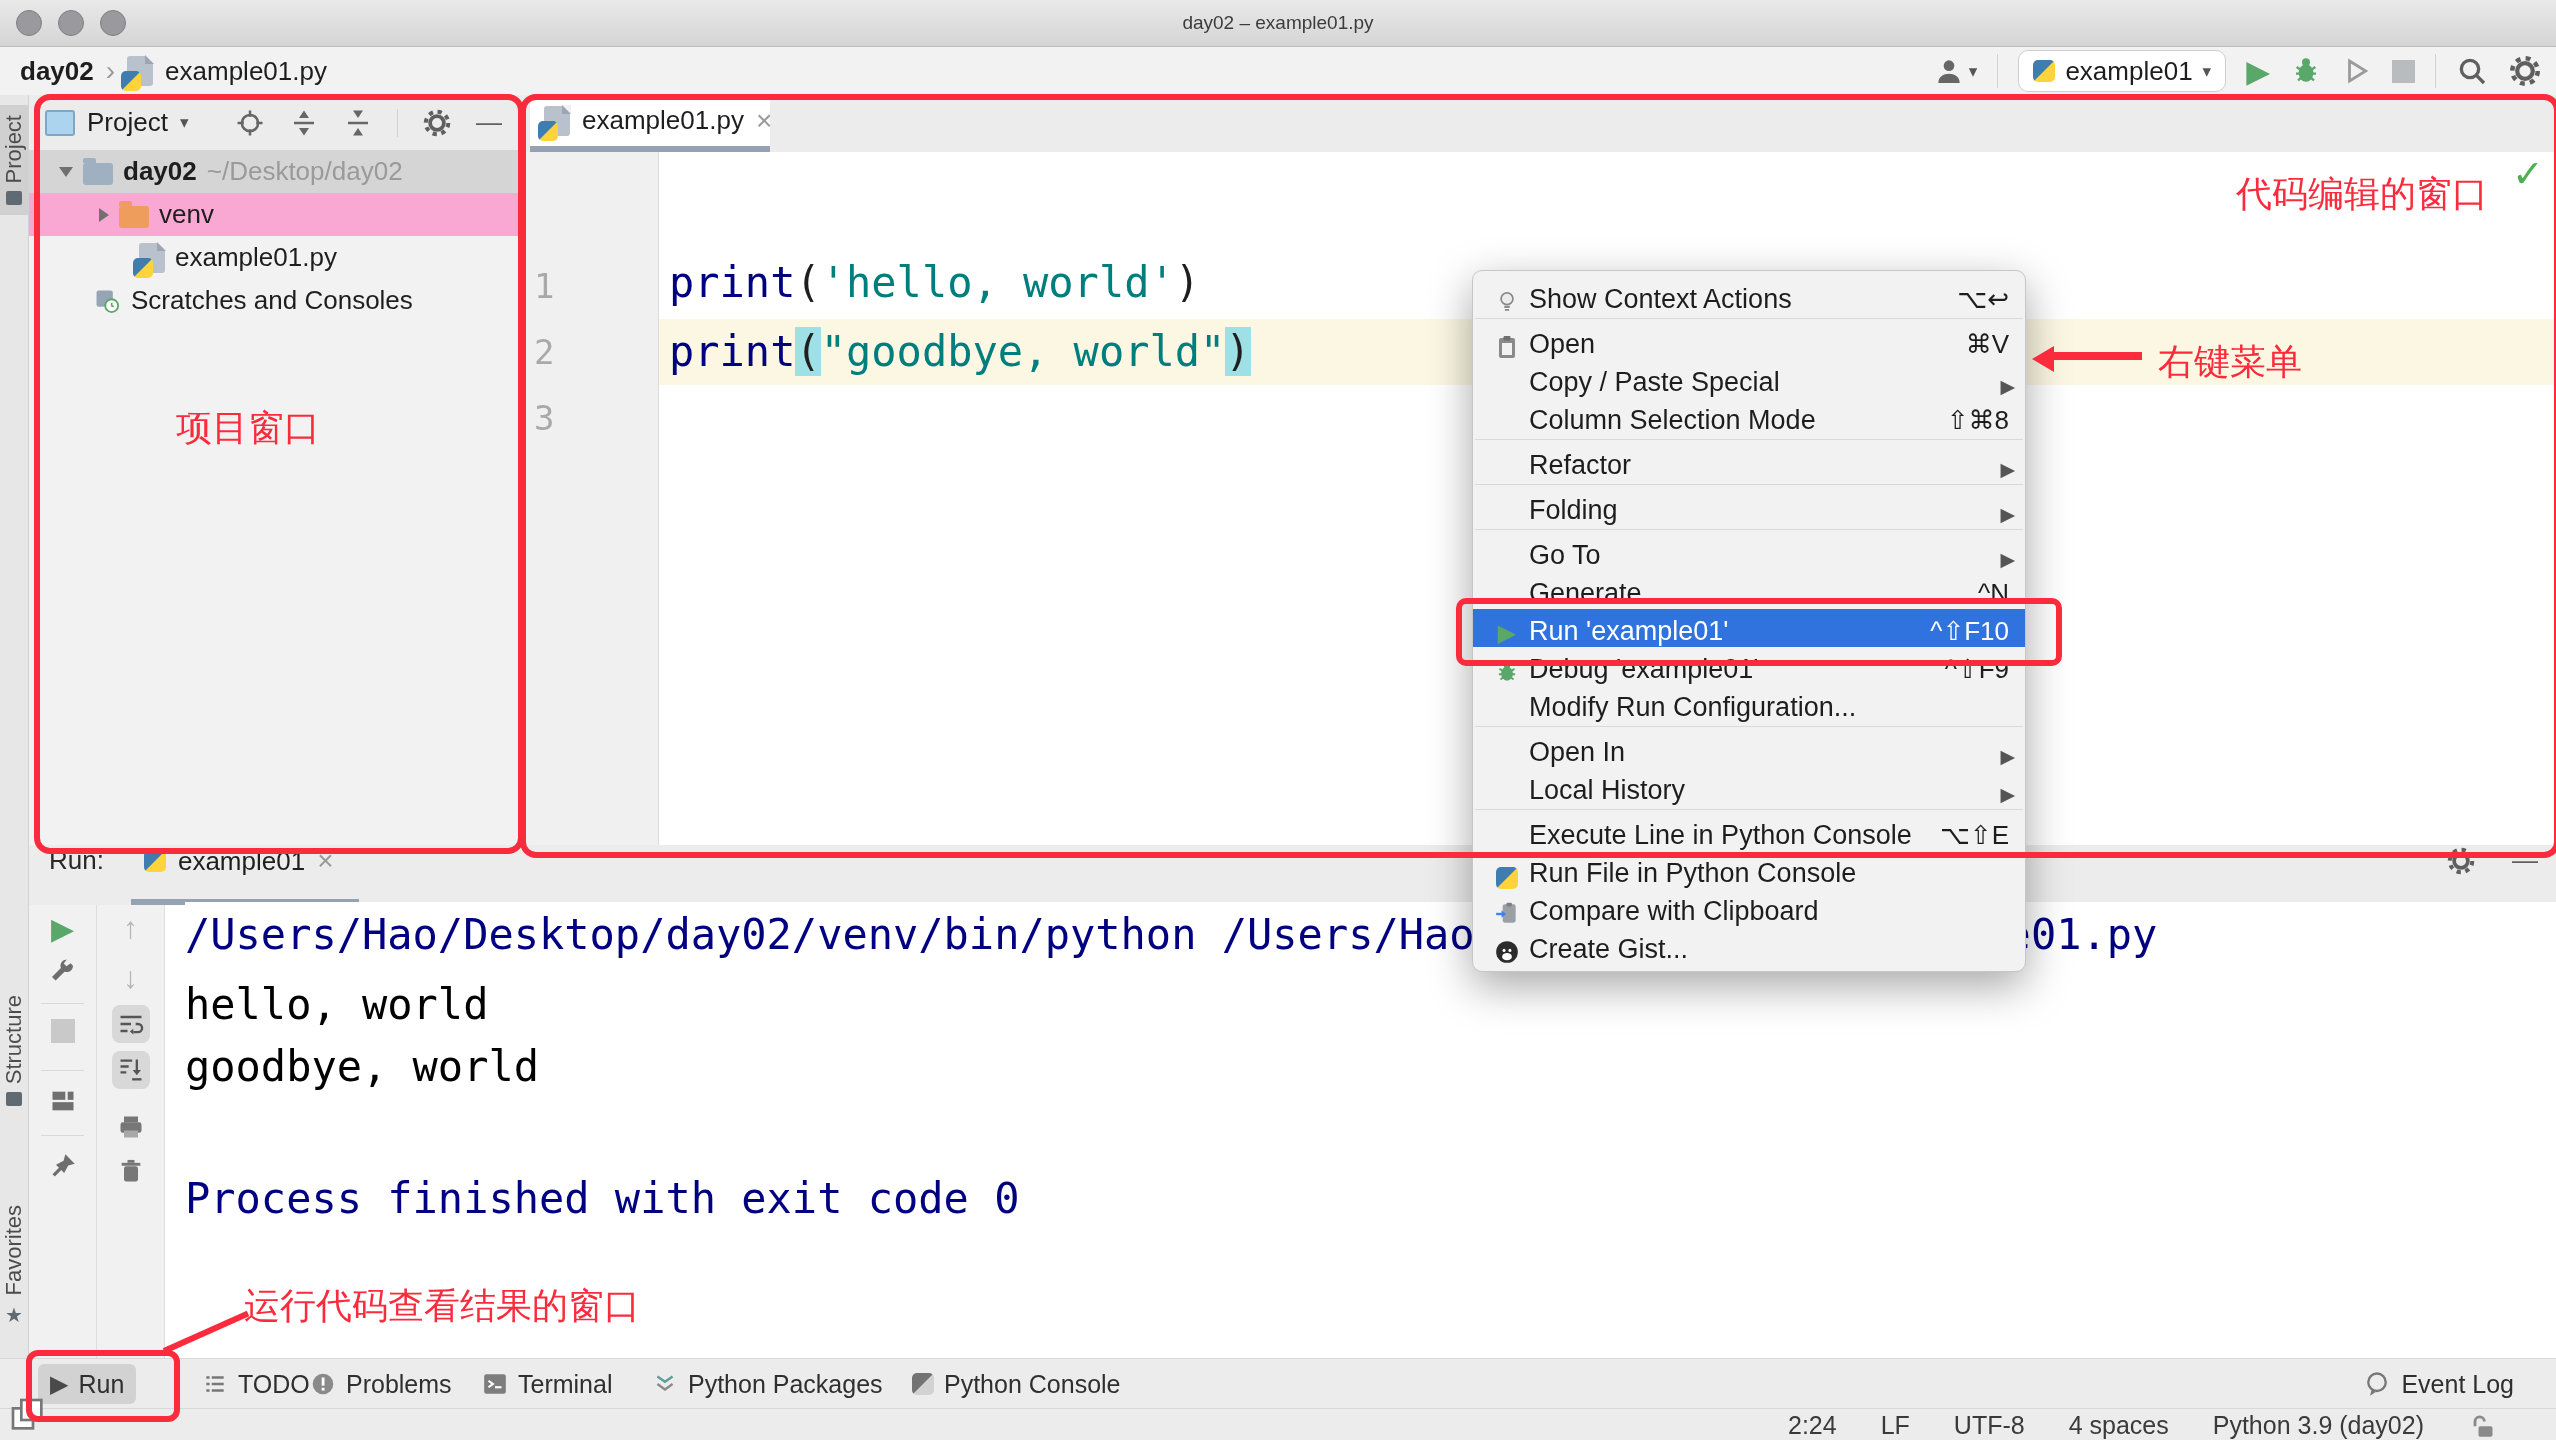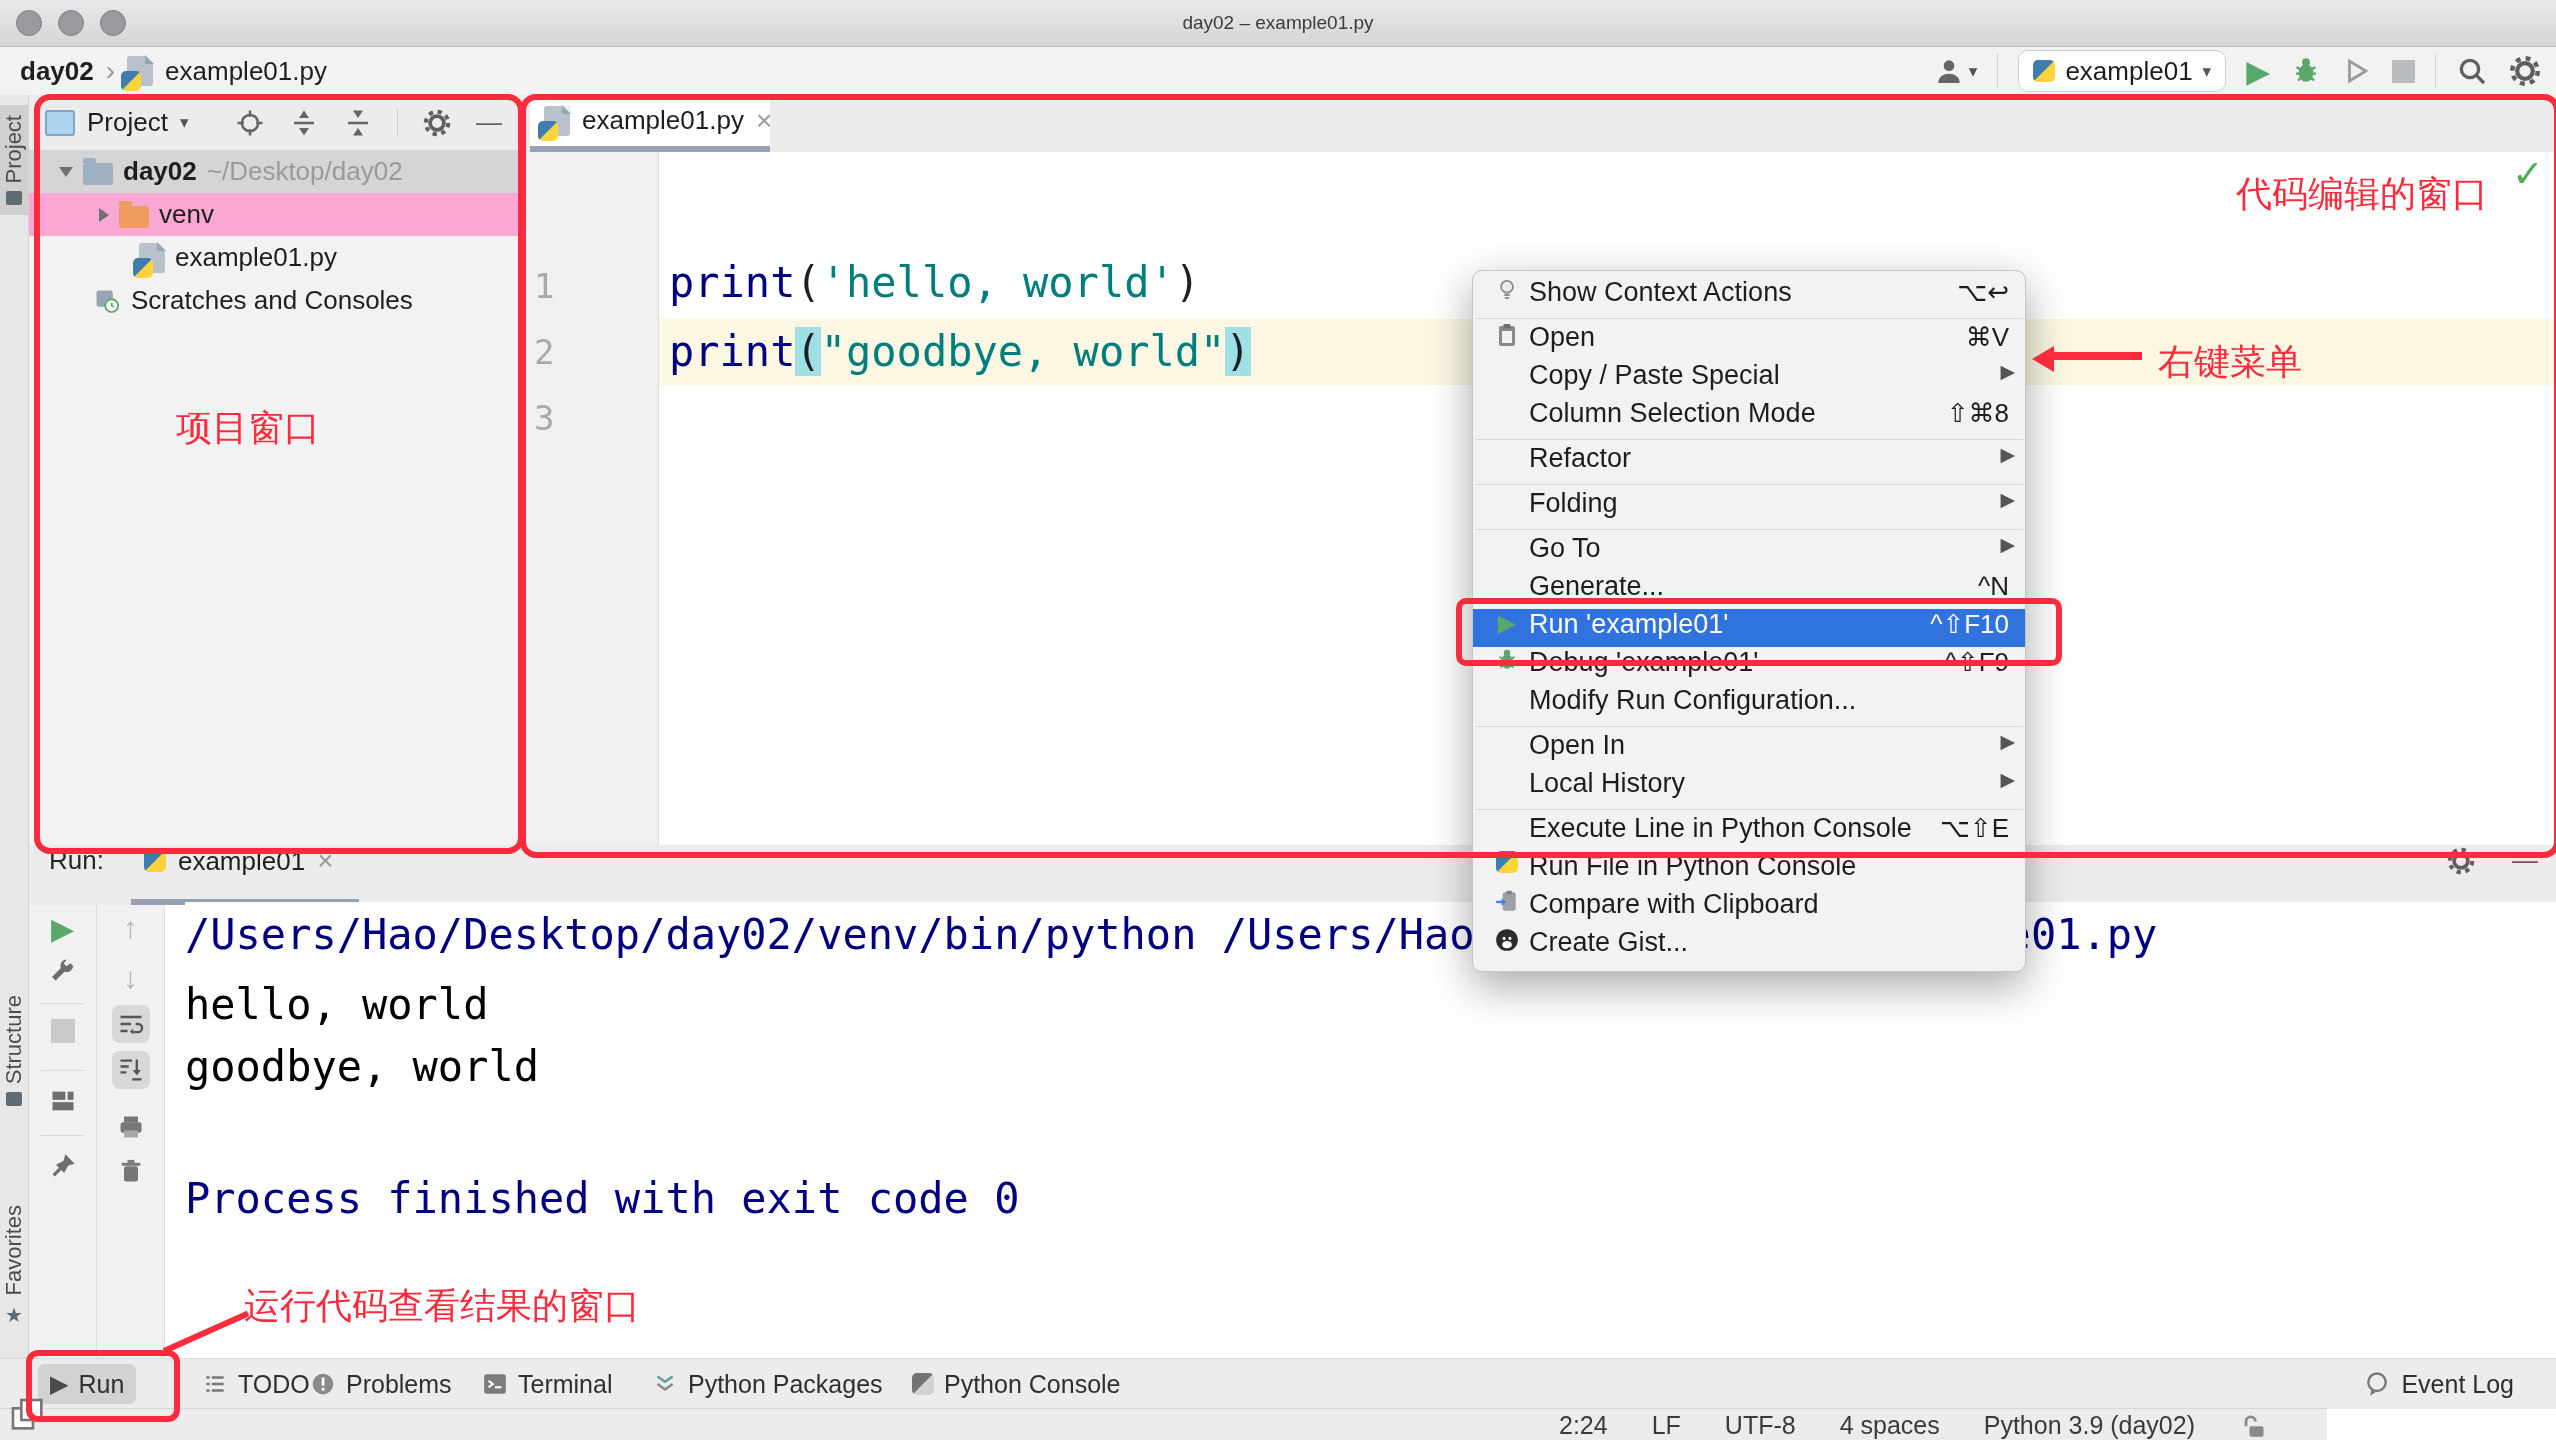--- a/index.html
+++ b/index.html
@@ -69,21 +69,21 @@
   .codeline{position:absolute;left:141px;right:0;height:66px;line-height:66px;font-family:"DejaVu Sans Mono",monospace;font-size:42px;white-space:pre}
   .codeline .ind{padding-left:10px}
   .curline{background:#fbf7e3}
   .kw{color:#000080}
   .str{color:#007e7e}
   .pm{background:#9fdfe6}
 
   
   .menu{left:1472px;top:270px;width:552px;background:#f2f2f2;border:1px solid #c6c6c6;border-radius:10px;
     box-shadow:0 14px 44px rgba(0,0,0,.35);padding:6px 0;z-index:40}
-  .mi{display:flex;align-items:flex-start;height:38px;padding:0 10px 0 12px}
+  .mi{display:flex;align-items:flex-end;height:38px;padding:0 10px 0 12px}
   .mic{width:44px;display:flex;justify-content:center;align-items:center;flex:none}
   .mil{flex:1;font-size:27px;color:#1d1d1d;white-space:nowrap}
   .mis{font-size:26px;color:#1d1d1d;margin-right:6px}
   .mia{width:24px;font-size:19px;color:#555;text-align:right}
   .mi.sel{background:#3173de}
   .mi.sel .mil,.mi.sel .mis{color:#fff}
   .msep{height:1px;background:#d9d9d9;margin:3px 2px}
   .mirun{color:#59a869;font-size:24px}
 
   
@@ -101,21 +101,21 @@
   .actbg{background:#d8d8d8;border-radius:8px;padding:5px}
   .arrowg{font-size:30px;color:#b5b5b5;line-height:1}
   .console{position:absolute;left:156px;top:57px;right:0;bottom:0;background:#fff}
   .cline{position:absolute;left:0;width:100%;height:66px;line-height:66px;font-family:"DejaVu Sans Mono",monospace;font-size:42px;white-space:pre}
   .c-navy{color:#000080}.c-black{color:#000}
 
   
   .toolrow{left:0;top:1358px;width:2556px;height:50px;background:#ececec;border-top:1px solid #d8d8d8}
   .twbtn{position:absolute;top:5px;height:40px;display:flex;align-items:center;gap:10px;font-size:25px;color:#2f2f2f;padding:0 12px;border-radius:6px}
   .twbtn.sel{background:#d2d2d2}
-  .statusbar{left:0;top:1408px;width:2327px;height:32px;background:#ececec;border-top:1px solid #d8d8d8}
+  .statusbar{left:0;top:1408px;width:2556px;height:32px;background:#ececec;border-top:1px solid #d8d8d8}
   .statitems{position:absolute;right:60px;top:0;height:32px;display:flex;align-items:center;gap:44px;font-size:25px;color:#3a3a3a}
   .rbox{position:absolute;border:6px solid #fa2b3c;border-radius:16px;z-index:60;pointer-events:none}
   .rtext{position:absolute;color:#fa2b3c;font-size:36px;z-index:60;pointer-events:none;font-family:"Liberation Sans",sans-serif;white-space:nowrap}
   .rshaft{position:absolute;background:#fa2b3c;z-index:60}
   .rhead{position:absolute;width:0;height:0;border-style:solid;border-width:13px 22px 13px 0;border-color:transparent #fa2b3c transparent transparent;z-index:60}
   .gcheck{position:absolute;color:#4caf50;font-size:38px;font-weight:bold;z-index:30}
 </style>
 </head>
 <body>
 

